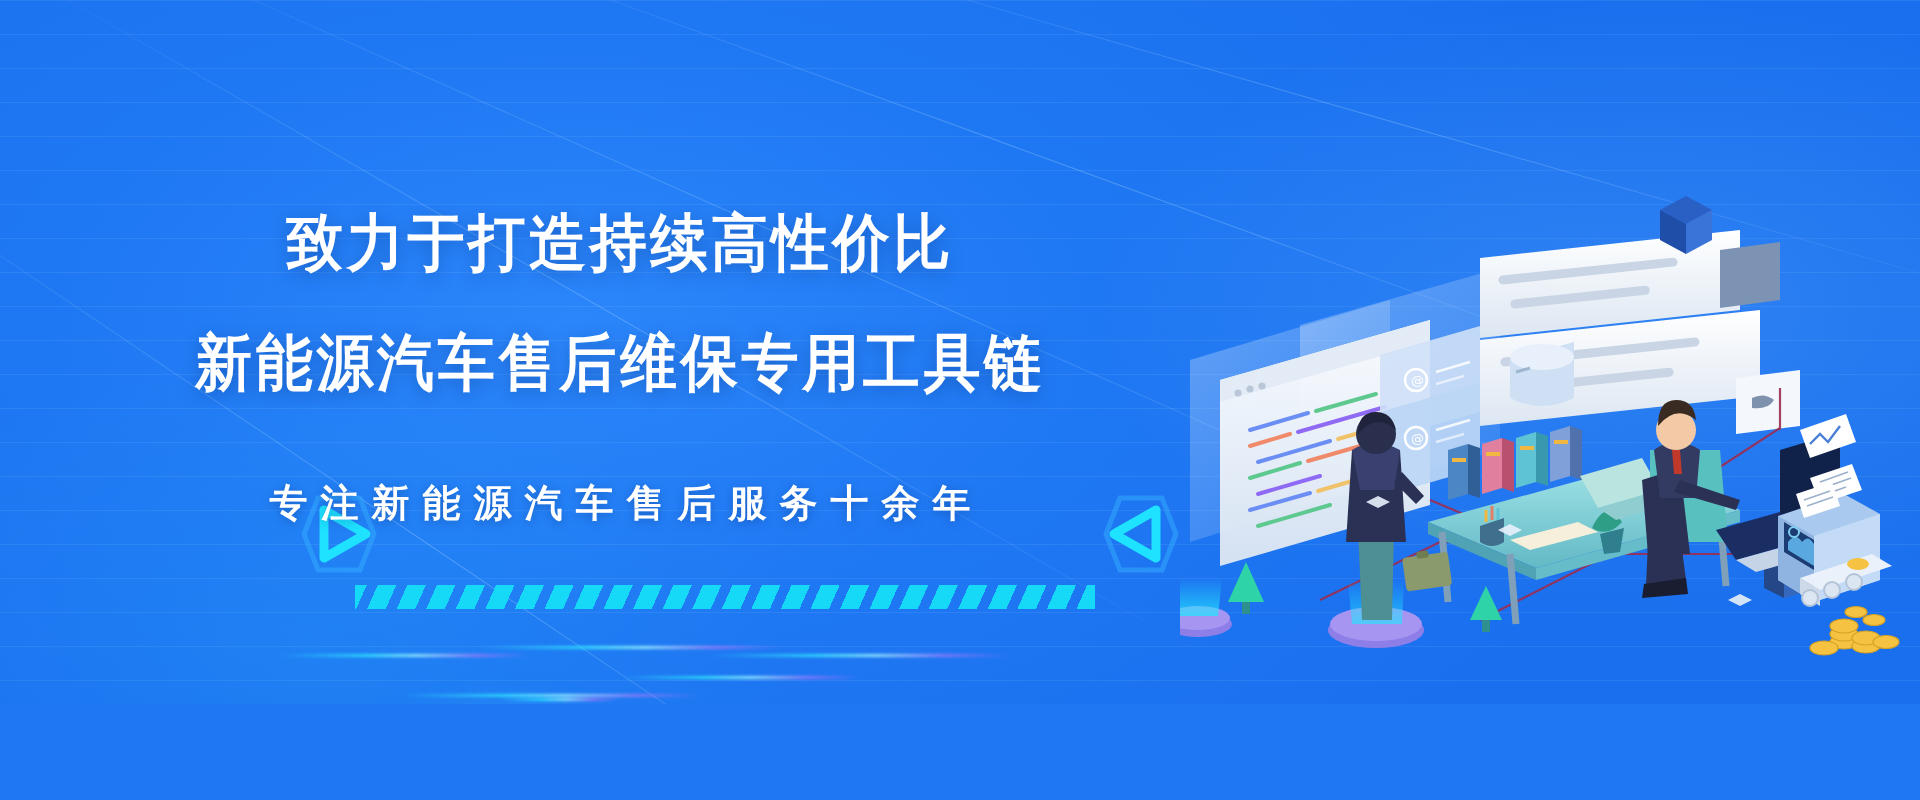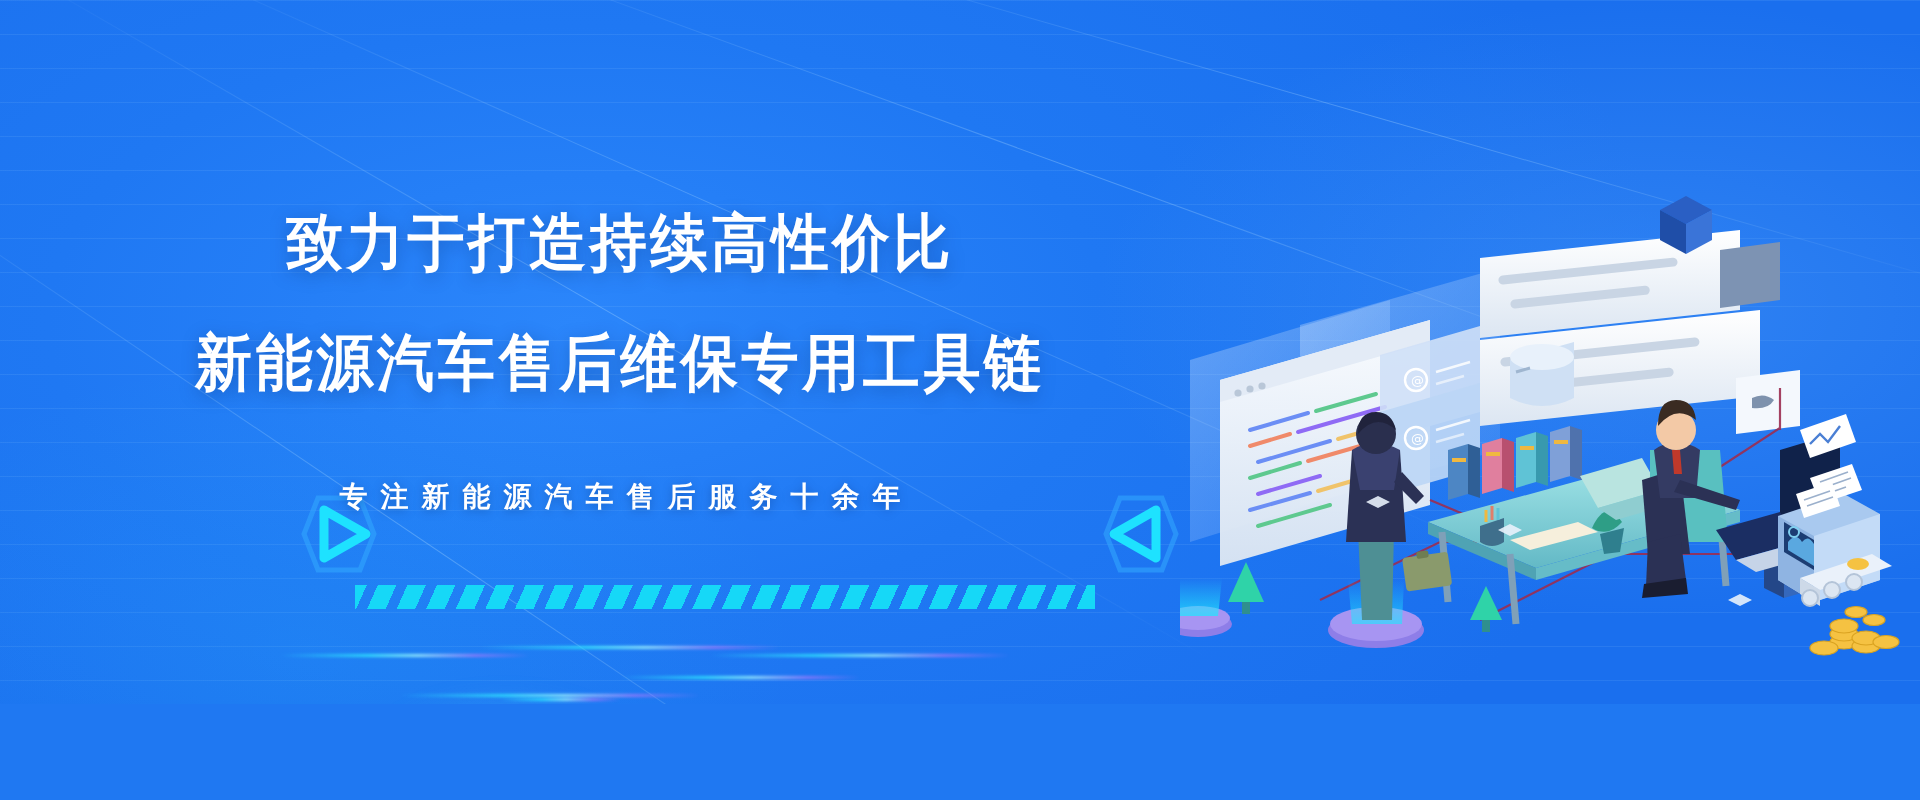--- a/index.html
+++ b/index.html
@@ -61,21 +61,21 @@
     color:#ffffff; font-weight:900; letter-spacing:4px;
     font-family:"DejaVu Sans","Liberation Sans",sans-serif;
     text-shadow:0 4px 18px rgba(8,44,110,.35);
     white-space:nowrap;
   }
   .headline-1{ top:212px; font-size:62px; line-height:1; transform:scaleX(.92); }
   .headline-2{ top:332px; font-size:62px; line-height:1; transform:scaleX(.92); }
 
   .subline{
     position:absolute; width:100%; text-align:center;
-    color:#ffffff; font-weight:700; font-size:28px; letter-spacing:13px;
+    color:#ffffff; font-weight:700; font-size:38px; letter-spacing:13px;
     font-family:"DejaVu Sans","Liberation Sans",sans-serif;
     text-shadow:0 2px 10px rgba(8,44,110,.35);
     white-space:nowrap;
     text-indent:13px;
   }
   .subline-1{ top:478px; }
   .subline-2{ top:534px; }
 
   
   .arrow{

